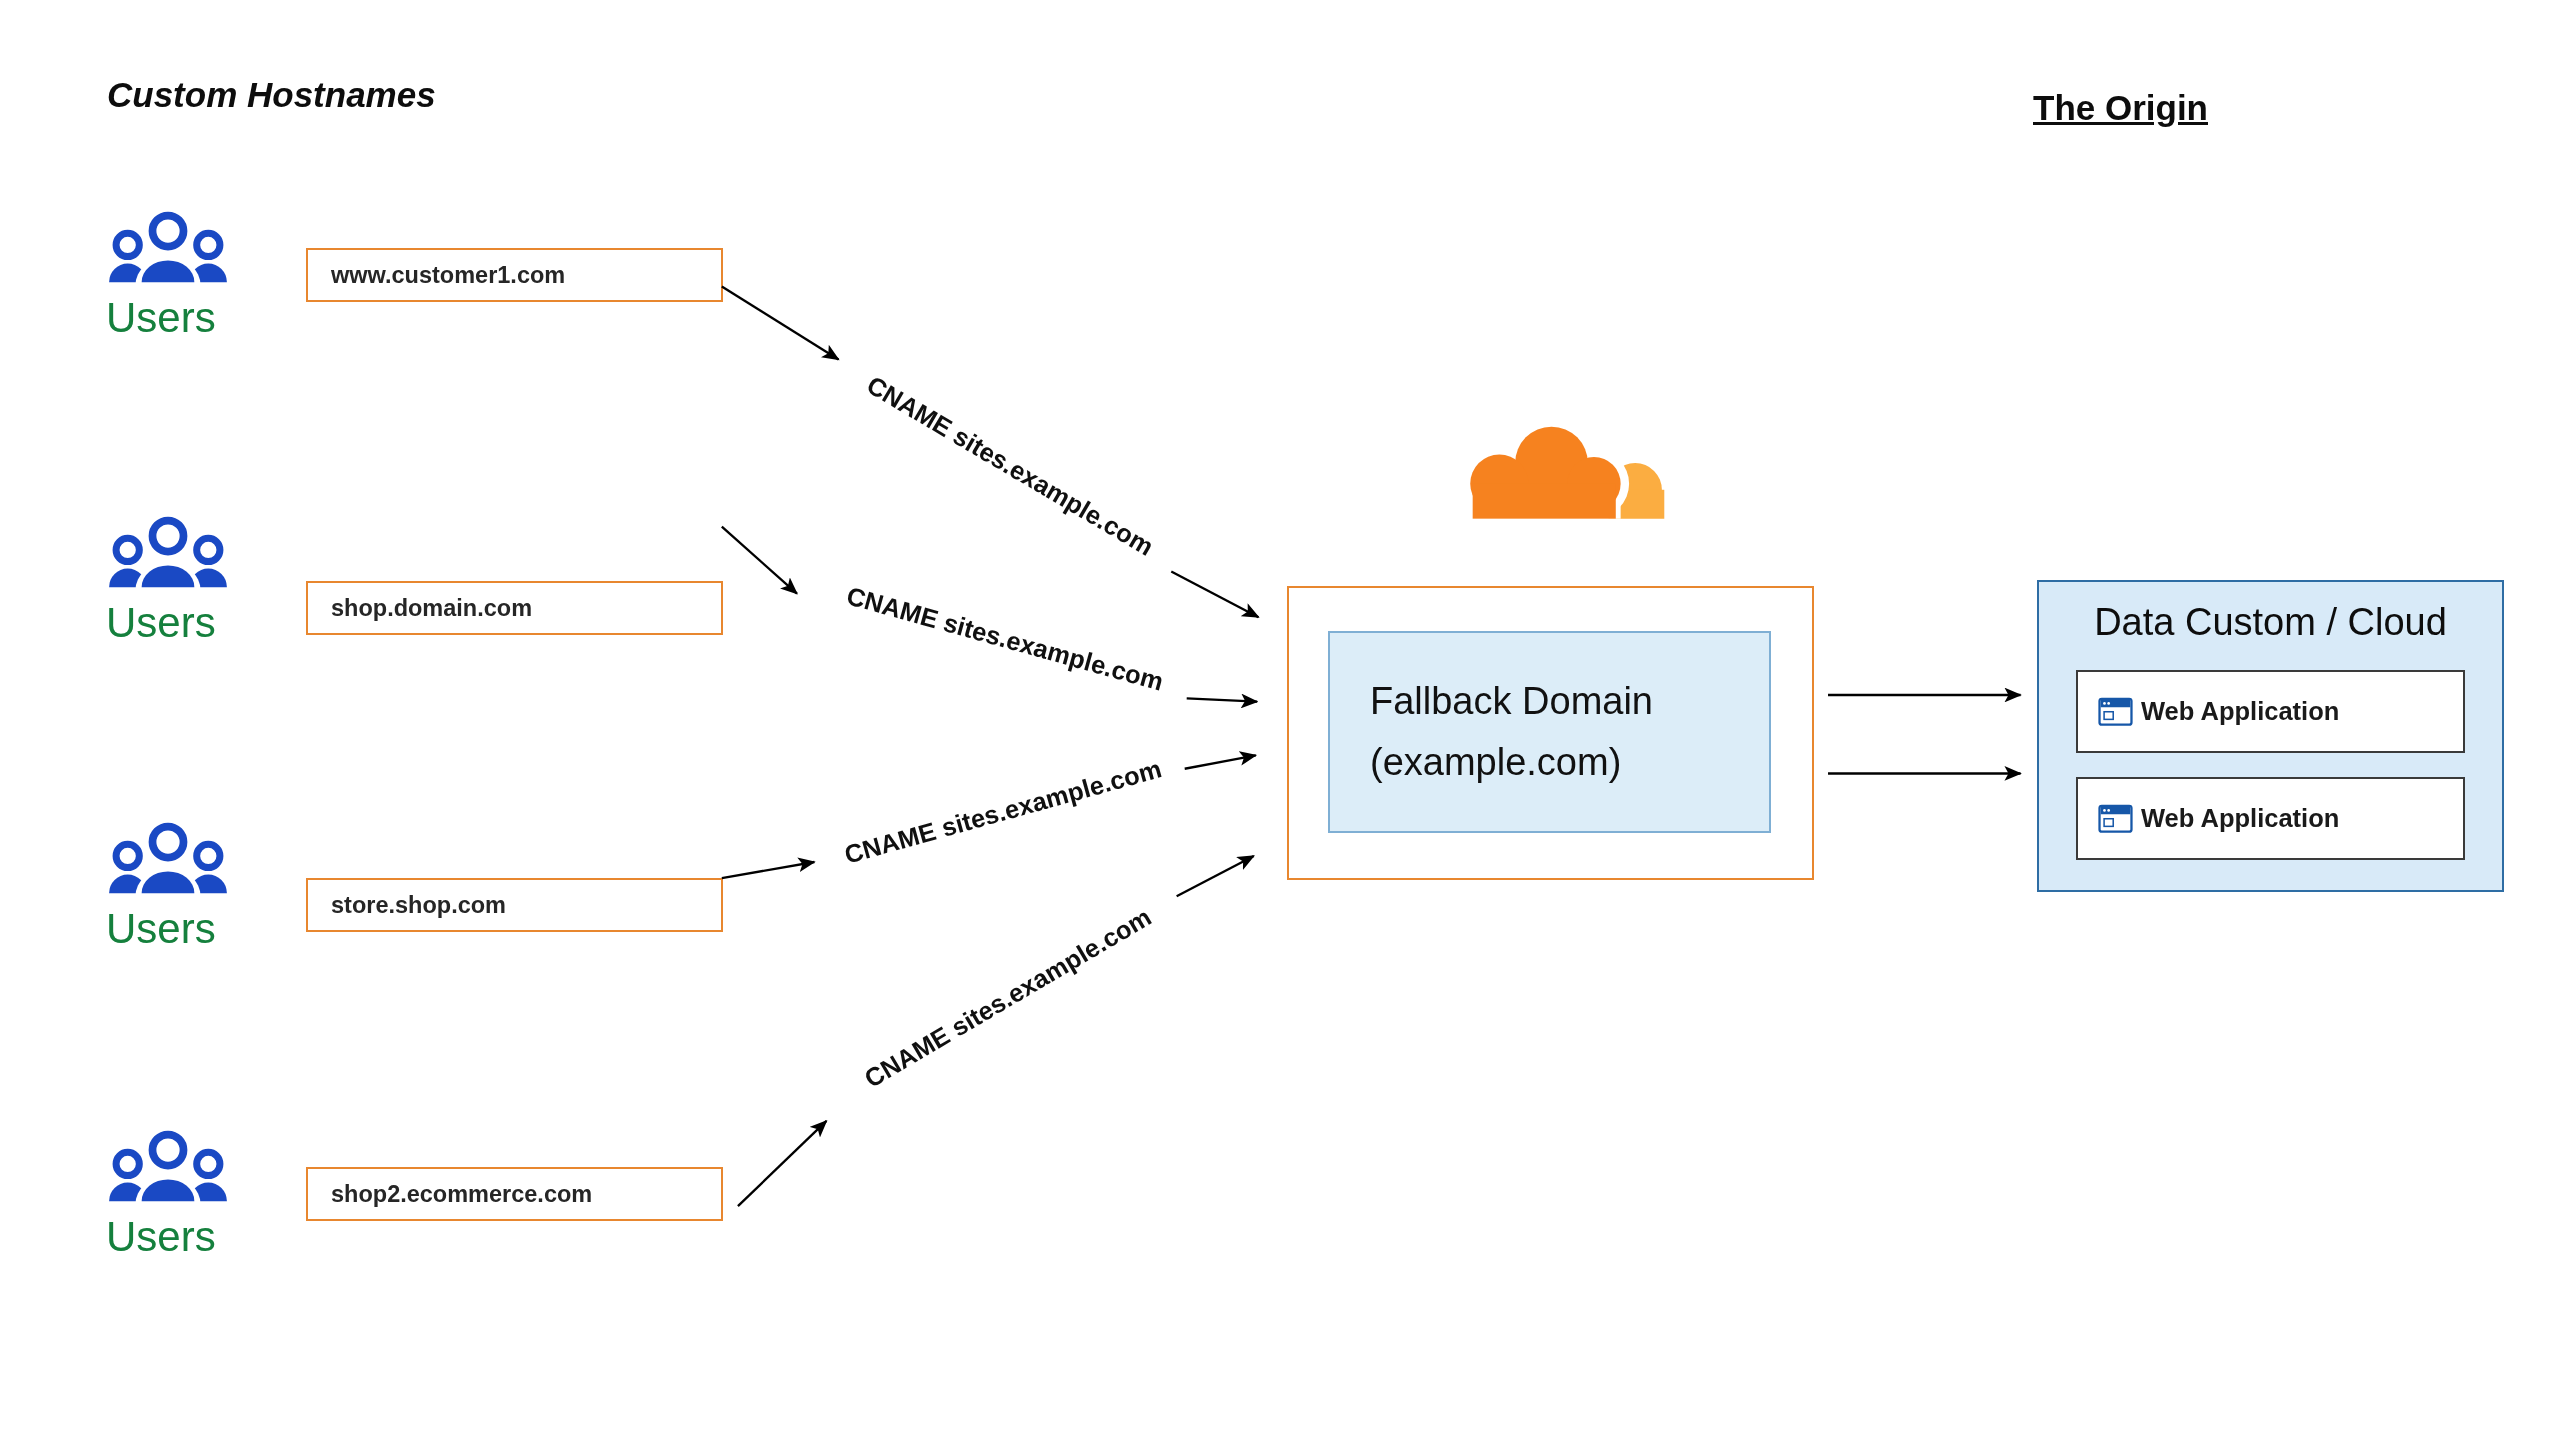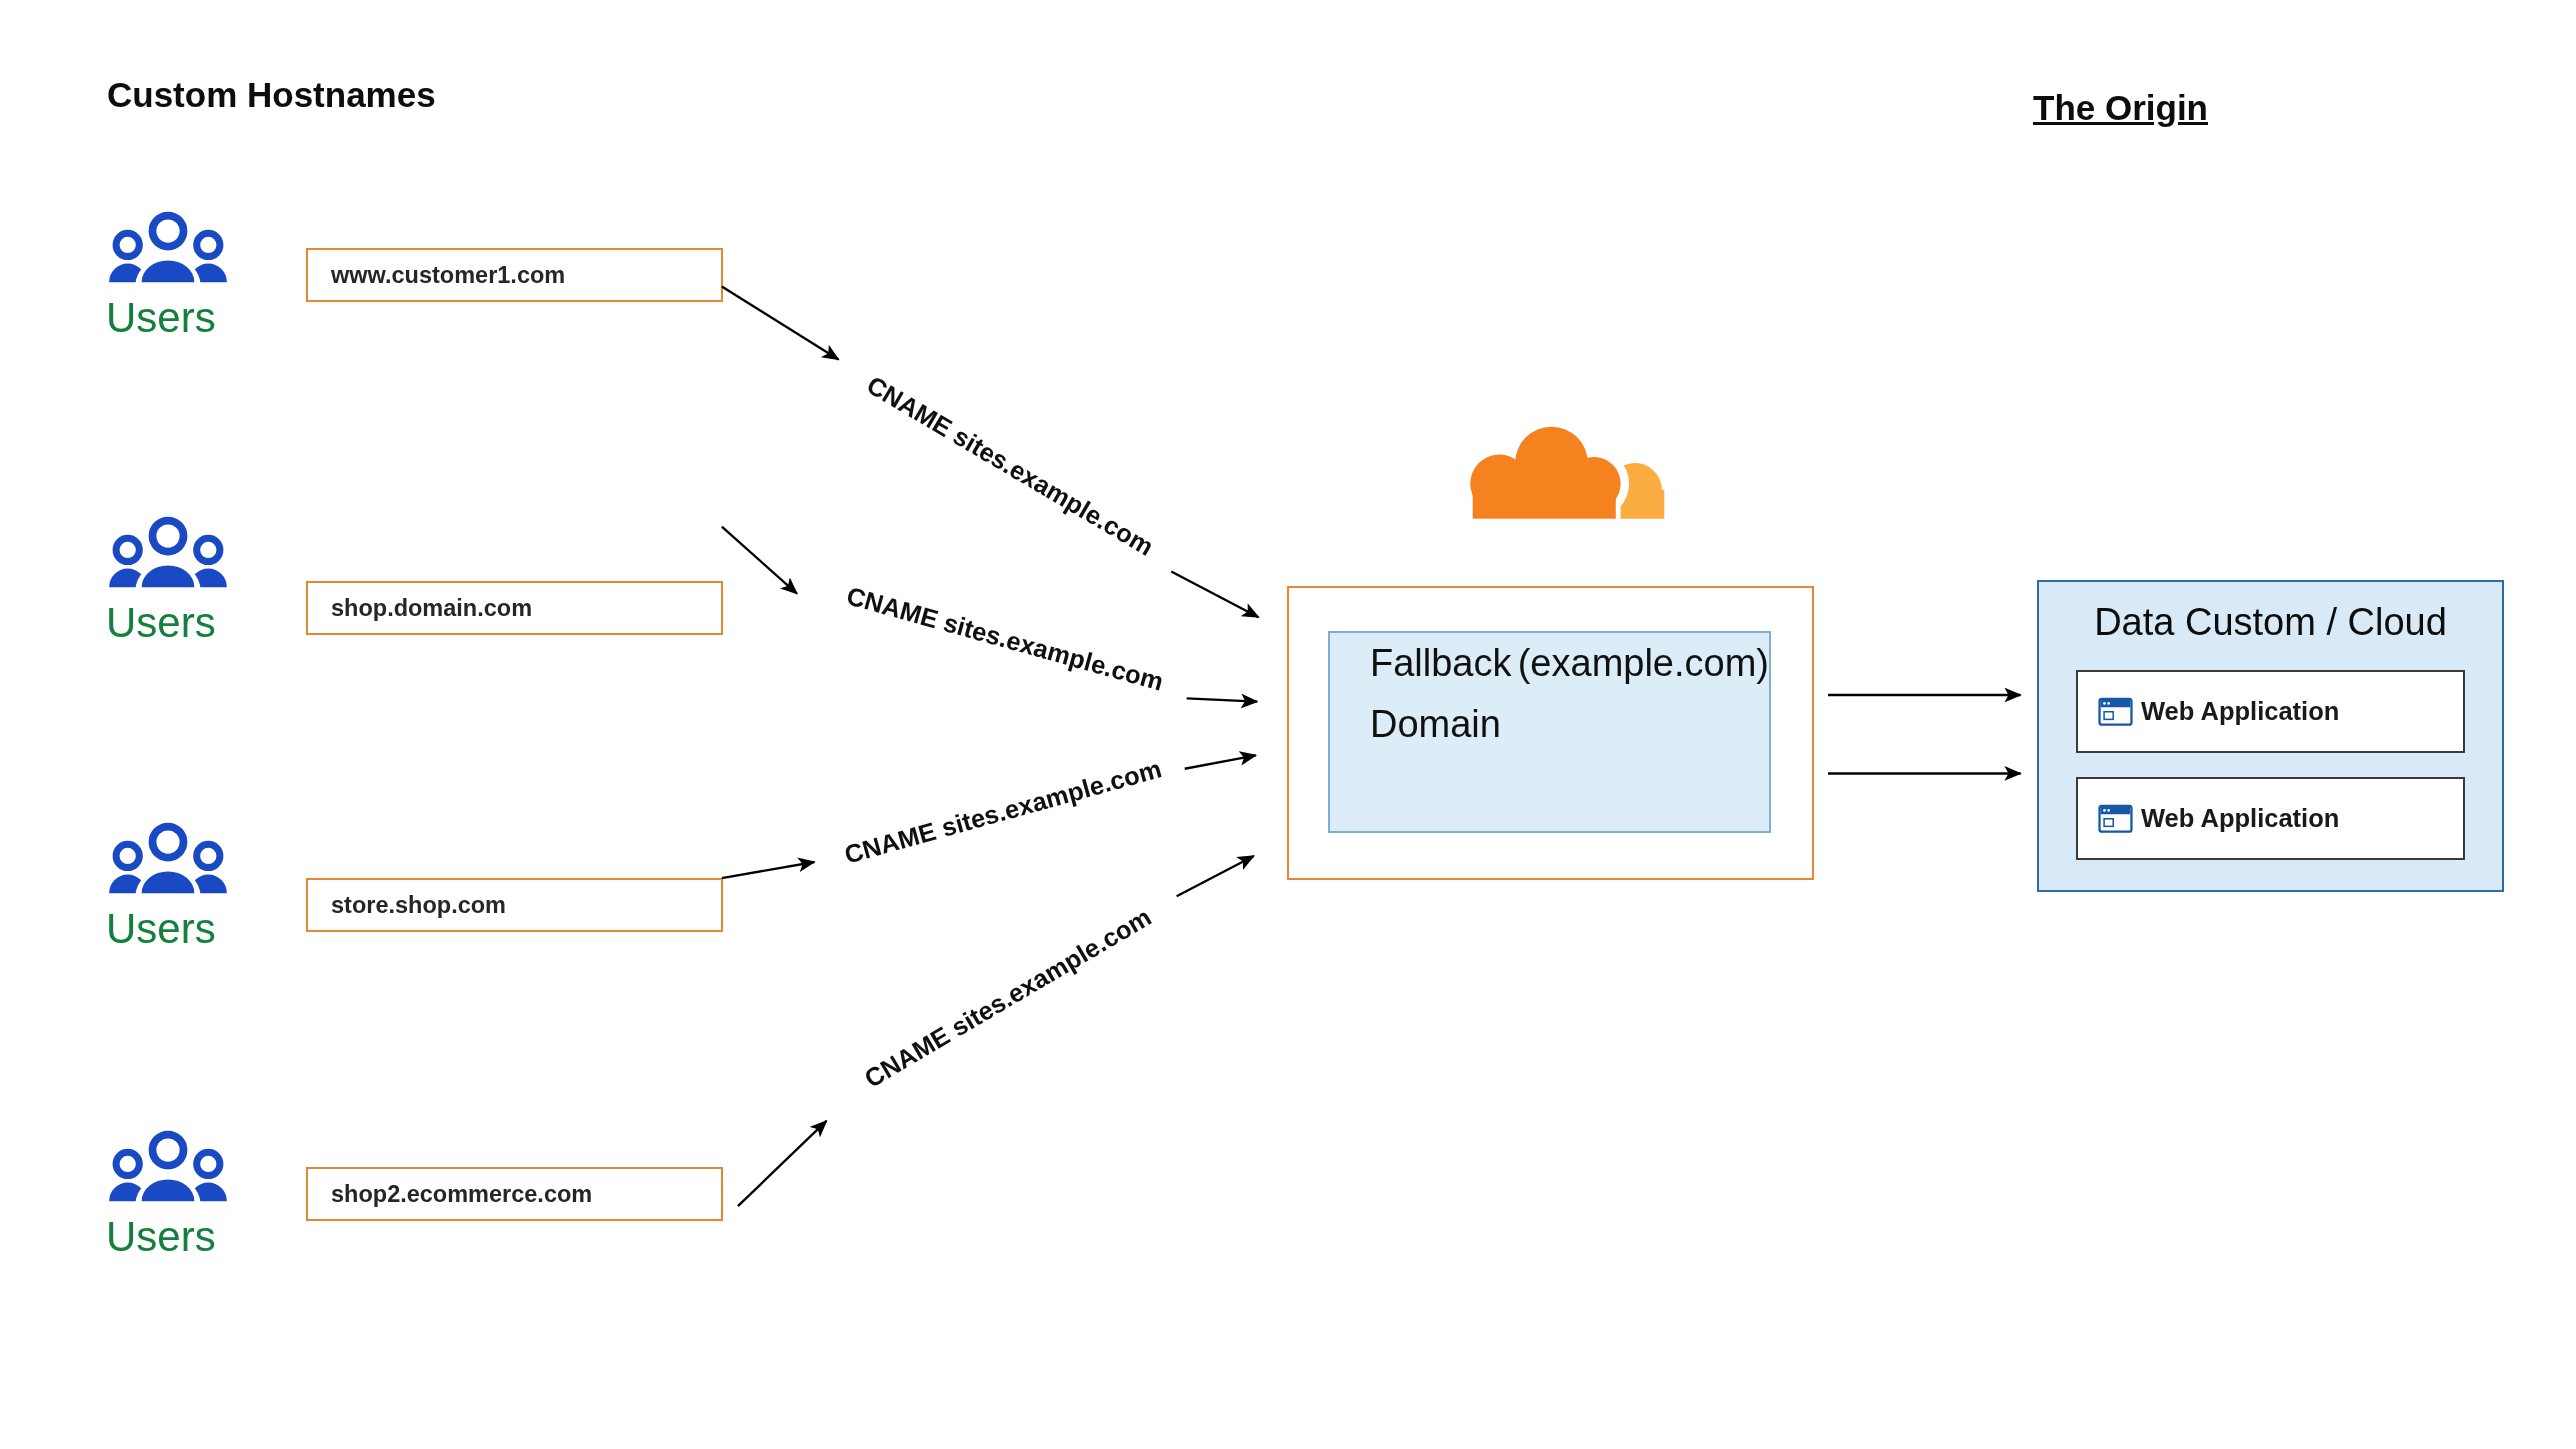--- a/index.html
+++ b/index.html
@@ -1,21 +1,21 @@
 <!DOCTYPE html>
 <html style="font-size:10.7px"><head>
 <meta charset="utf-8">
 <style>
   html,body{margin:0;padding:0;}
   body{
     width:2576px;height:1449px;position:relative;overflow:hidden;
     background:#ffffff;font-family:"Liberation Sans",sans-serif;color:#111;
   }
   .heading{position:absolute;font-size:35px;font-weight:700;color:#0d0d0d;white-space:nowrap;}
-  #heading-left{left:107px;top:75px;}
+  #heading-left{left:107px;top:75px;font-style:italic;}
   #heading-right{left:2033px;top:88px;text-decoration:underline;}
 
   .users-group{position:absolute;left:106px;width:161px;}
   .u1{top:207px}.u2{top:512px}.u3{top:818px}.u4{top:1126px}
   .users-icon{display:block;}
   .users-label{font-size:42px;font-weight:500;color:#15803d;margin-top:8px;}
 
   .hostname-box{
     position:absolute;left:297px;width:417px;height:54px;box-sizing:border-box;
     border:2px solid #E8872F;background:#fff;display:flex;align-items:center;
@@ -30,21 +30,21 @@
   .c4{left:1008px;top:998px;transform:translate(-50%,-50%) rotate(-30.5deg);}
 
   #cf-logo{position:absolute;left:1424px;top:417px;}
 
   #central-box{
     position:absolute;left:1287px;top:586px;width:527px;height:294px;
     box-sizing:border-box;border:2.7px solid #E8872F;background:#fff;
   }
   #fallback-box{
     position:absolute;left:1328px;top:631px;width:443px;height:202px;box-sizing:border-box;
-    background:#DCEDF8;border:2px solid #7FAFD4;display:flex;
+    background:#DCEDF8;border:2px solid #7FAFD4;display:flex;flex-direction:column;
     justify-content:center;padding-left:40px;font-size:38px;color:#111;line-height:1.6;
   }
 
   #origin-box{
     position:absolute;left:2037px;top:580px;width:467px;height:312px;box-sizing:border-box;
     background:#D8EAF8;border:2.7px solid #2E6DA4;
   }
   .origin-title{text-align:center;font-size:38px;font-weight:400;color:#0d0d0d;margin-top:19px;white-space:nowrap;}
   .app-box{
     position:absolute;left:37px;width:389px;height:83px;box-sizing:border-box;

